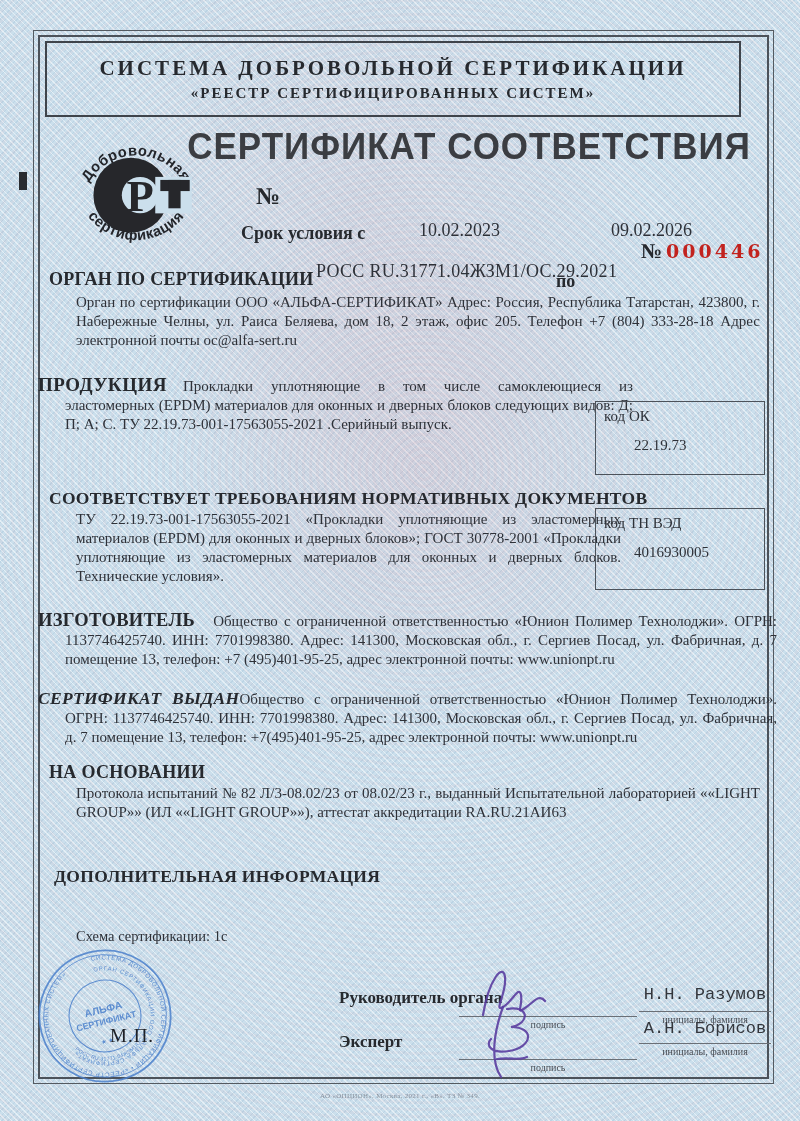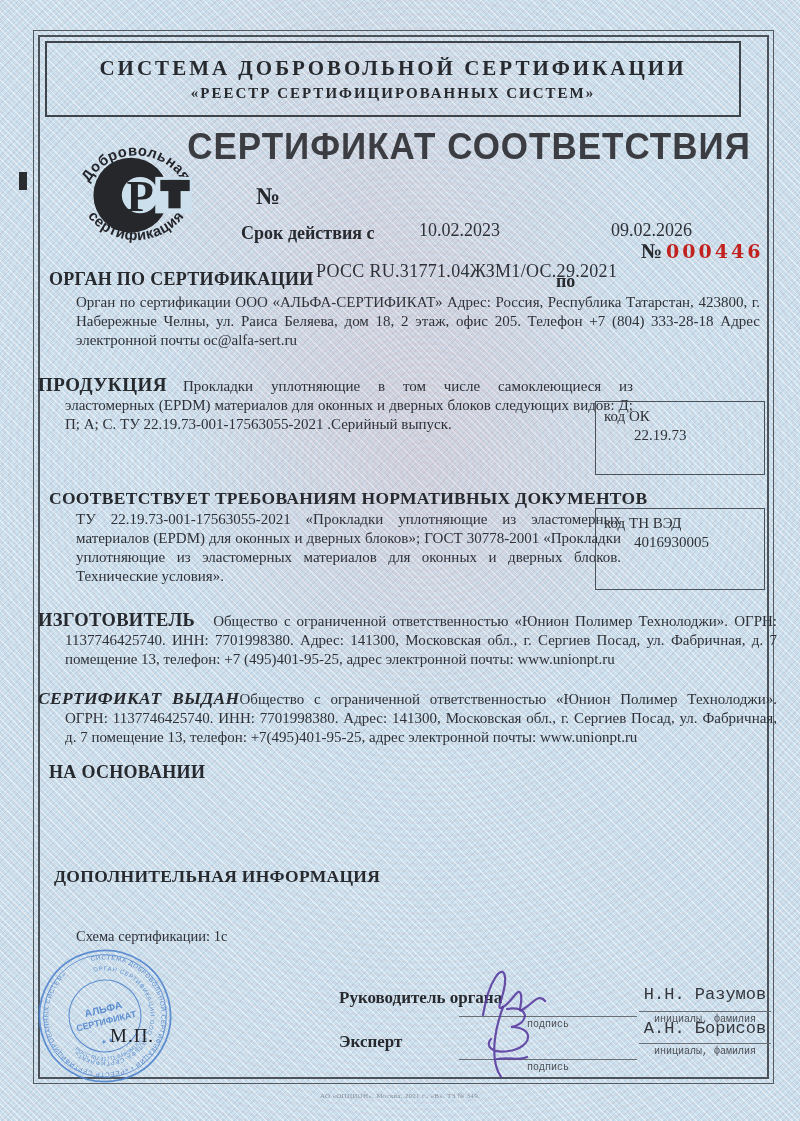--- a/index.html
+++ b/index.html
@@ -22,24 +22,24 @@
   .hl1{font-size:21px;font-weight:bold;letter-spacing:3px;color:#26292e;}
   .hl2{font-size:15px;font-weight:bold;letter-spacing:2px;color:#26292e;}
   .title{font-family:"Liberation Sans",sans-serif;font-weight:bold;font-size:35px;letter-spacing:1px;
     color:#3b3d42;text-align:center;transform:scaleY(1.04);}
   .serif-b{font-weight:bold;color:#26292e;}
   .body-text{font-size:15px;line-height:19px;text-align:justify;color:#2e3138;}
   .sec-h{font-weight:bold;font-size:17.5px;color:#26292e;letter-spacing:0.3px;}
   .sec-h-big{font-weight:bold;font-size:19px;color:#26292e;letter-spacing:0.5px;}
   .hang{padding-left:16px;text-indent:-27px;}
   .code-box{border:1.6px solid #4c525a;font-size:15px;color:#2e3138;padding:6px 8px;}
-  .code-box .val{display:block;margin-left:30px;margin-top:2px;}
+  .code-box .val{display:block;margin-left:30px;margin-top:12px;}
   .red-num{color:#c2221e;font-family:"DejaVu Serif",serif;font-weight:600;letter-spacing:3px;font-size:19px;}
   .sig-line{border-bottom:1px solid #6a6f76;height:0;}
-  .cap{font-size:10px;color:#4a4e55;text-align:center;font-family:Liberation Mono, monospace;}
+  .cap{font-size:10px;color:#4a4e55;text-align:center;}
   .name{font-size:17px;color:#33363c;text-align:center;font-family:Liberation Mono, monospace;}
   .role{font-weight:bold;font-size:17px;color:#26292e;}
   .footer-note{font-size:19.5px;letter-spacing:0.4px;text-align:center;color:#2b2e34;}
   .print-info{font-size:7px;color:#87909c;letter-spacing:0.3px;text-align:center;width:100%;}
   .mp{font-size:19px;color:#1f2126;letter-spacing:1px;}
   .tick{background:#2a2c30;}
 </style>
 </head>
 <body>
 
@@ -71,21 +71,21 @@
         <text x="79" y="93" font-size="44" font-weight="bold" text-anchor="middle" fill="#26272b" font-family="Liberation Serif, serif">Р</text>
         <rect x="99" y="62" width="29" height="11" fill="#26272b"></rect>
         <rect x="107" y="62" width="12" height="28" fill="#26272b"></rect>
       </g>
     </svg>
 
     <div class="title abs" style="left:150px;top:96px;width:570px;">СЕРТИФИКАТ СООТВЕТСТВИЯ</div>
 
     <div class="abs" style="left:222px;top:152px;font-size:24px;font-weight:bold;color:#26292e;">№</div>
 
-    <div class="abs serif-b" style="left:207px;top:192px;font-size:18px;">Срок действия  с</div>
+    <div class="abs serif-b" style="left:207px;top:192px;font-size:18px;">Срок условия  с</div>
     <div class="abs" style="left:385px;top:189px;font-size:18px;">10.02.2023</div>
     <div class="abs serif-b" style="left:522px;top:192px;font-size:18px;margin-top:48px;">по</div>
     <div class="abs" style="left:577px;top:189px;font-size:18px;">09.02.2026</div>
 
     <div class="abs" style="left:607px;top:208px;">
       <span style="font-size:21px;font-weight:bold;color:#26292e;">№</span>
       <span class="red-num">000446</span>
     </div>
 
     <div class="abs sec-h" style="left:15px;top:238px;font-size:18px;">ОРГАН ПО СЕРТИФИКАЦИИ</div>
@@ -109,20 +109,21 @@
 
     <div class="abs body-text hang" style="left:15px;top:580px;width:712px;">
       <span class="sec-h" style="font-size:18.5px;margin-right:18px;">ИЗГОТОВИТЕЛЬ</span><span>Общество с ограниченной ответственностью «Юнион Полимер Технолоджи». ОГРН: 1137746425740. ИНН: 7701998380. Адрес: 141300, Московская обл., г. Сергиев Посад, ул. Фабричная, д. 7 помещение 13, телефон: +7 (495)401-95-25, адрес электронной почты: www.unionpt.ru</span>
     </div>
 
     <div class="abs body-text hang" style="left:15px;top:658px;width:712px;">
       <span class="sec-h" style="font-style:italic;">СЕРТИФИКАТ ВЫДАН</span><span>Общество с ограниченной ответственностью «Юнион Полимер Технолоджи». ОГРН: 1137746425740. ИНН: 7701998380. Адрес: 141300, Московская обл., г. Сергиев Посад, ул. Фабричная, д. 7 помещение 13, телефон: +7(495)401-95-25, адрес электронной почты: www.unionpt.ru</span>
     </div>
 
     <div class="abs sec-h" style="left:15px;top:731px;font-size:18px;">НА ОСНОВАНИИ</div>
+    <div class="abs body-text" style="left:42px;top:753px;width:684px;">Протокола испытаний № 82 Л/3-08.02/23 от 08.02/23 г., выданный Испытательной лабораторией ««LIGHT GROUP»»  (ИЛ ««LIGHT GROUP»»), аттестат аккредитации RA.RU.21АИ63</div>
 
     <div class="abs sec-h" style="left:20px;top:835px;font-size:17.5px;">ДОПОЛНИТЕЛЬНАЯ ИНФОРМАЦИЯ</div>
     <div class="abs" style="left:42px;top:897px;font-size:14.5px;">Схема сертификации: 1с</div>
 
     <svg class="abs" style="left:2px;top:916px;width:138px;height:138px;" viewBox="0 0 200 200">
       <defs>
         <path id="sOut" d="M100,18 a82,82 0 1,1 -0.01,0"></path>
         <path id="sIn" d="M100,34 a66,66 0 1,1 -0.01,0"></path>
         <path id="sBot" d="M45,135 a66,66 0 0,0 110,0"></path>
       </defs>

